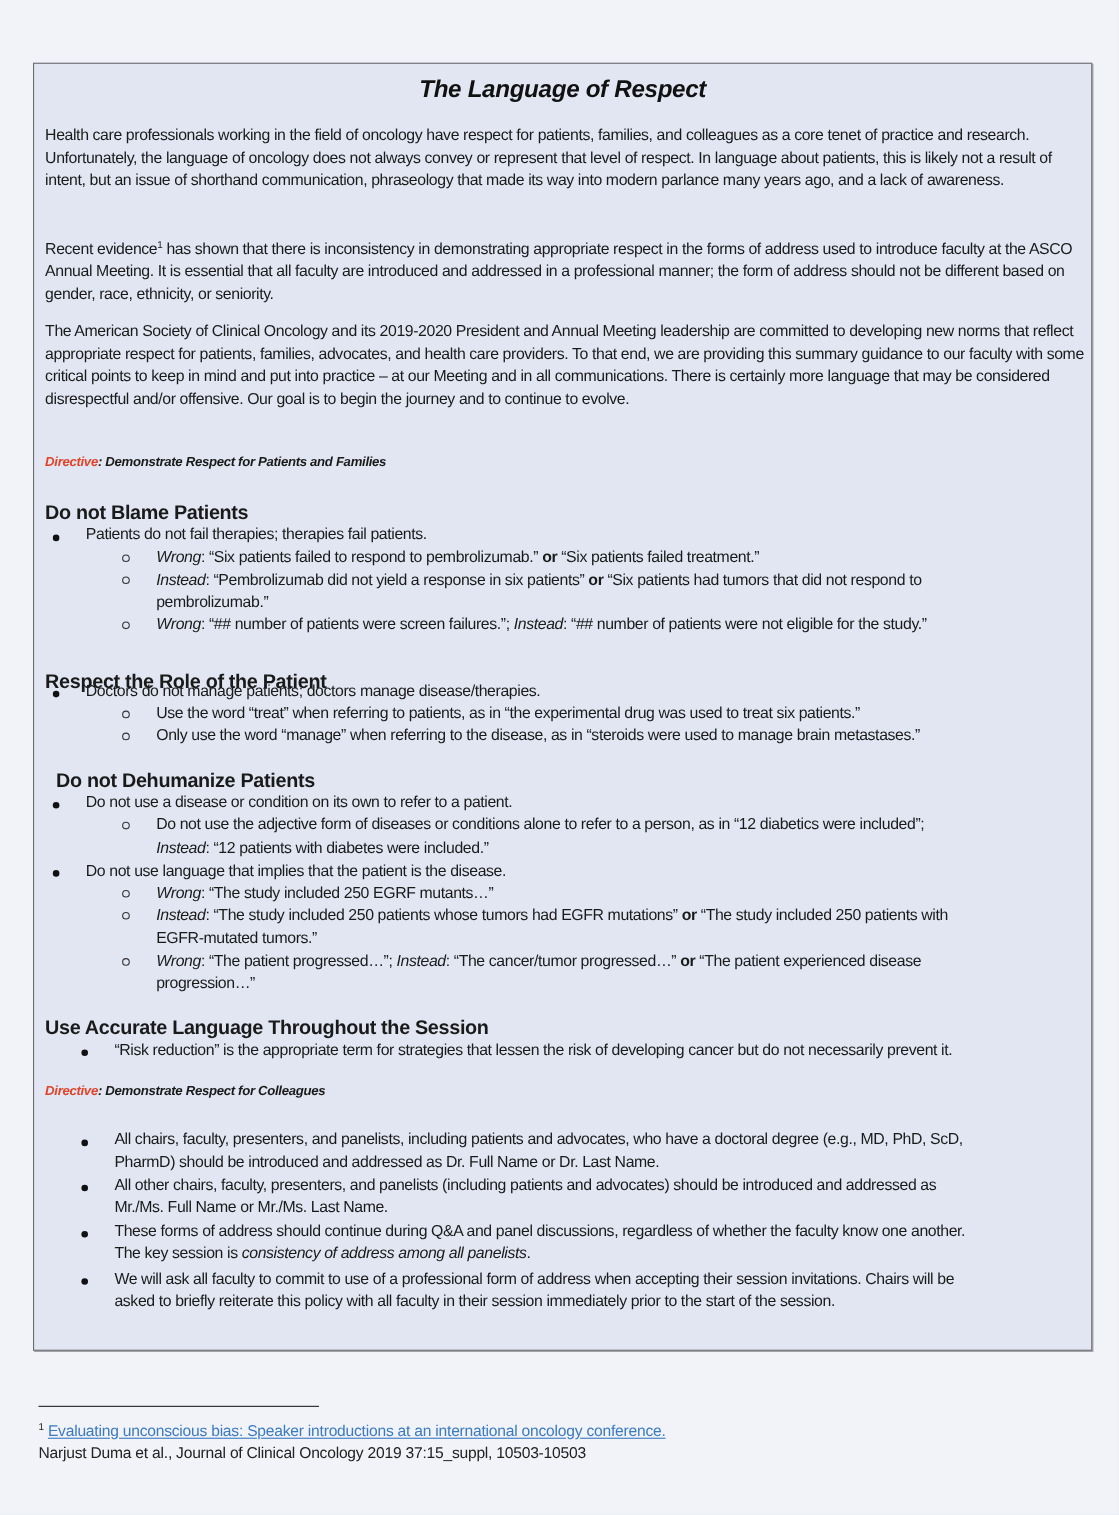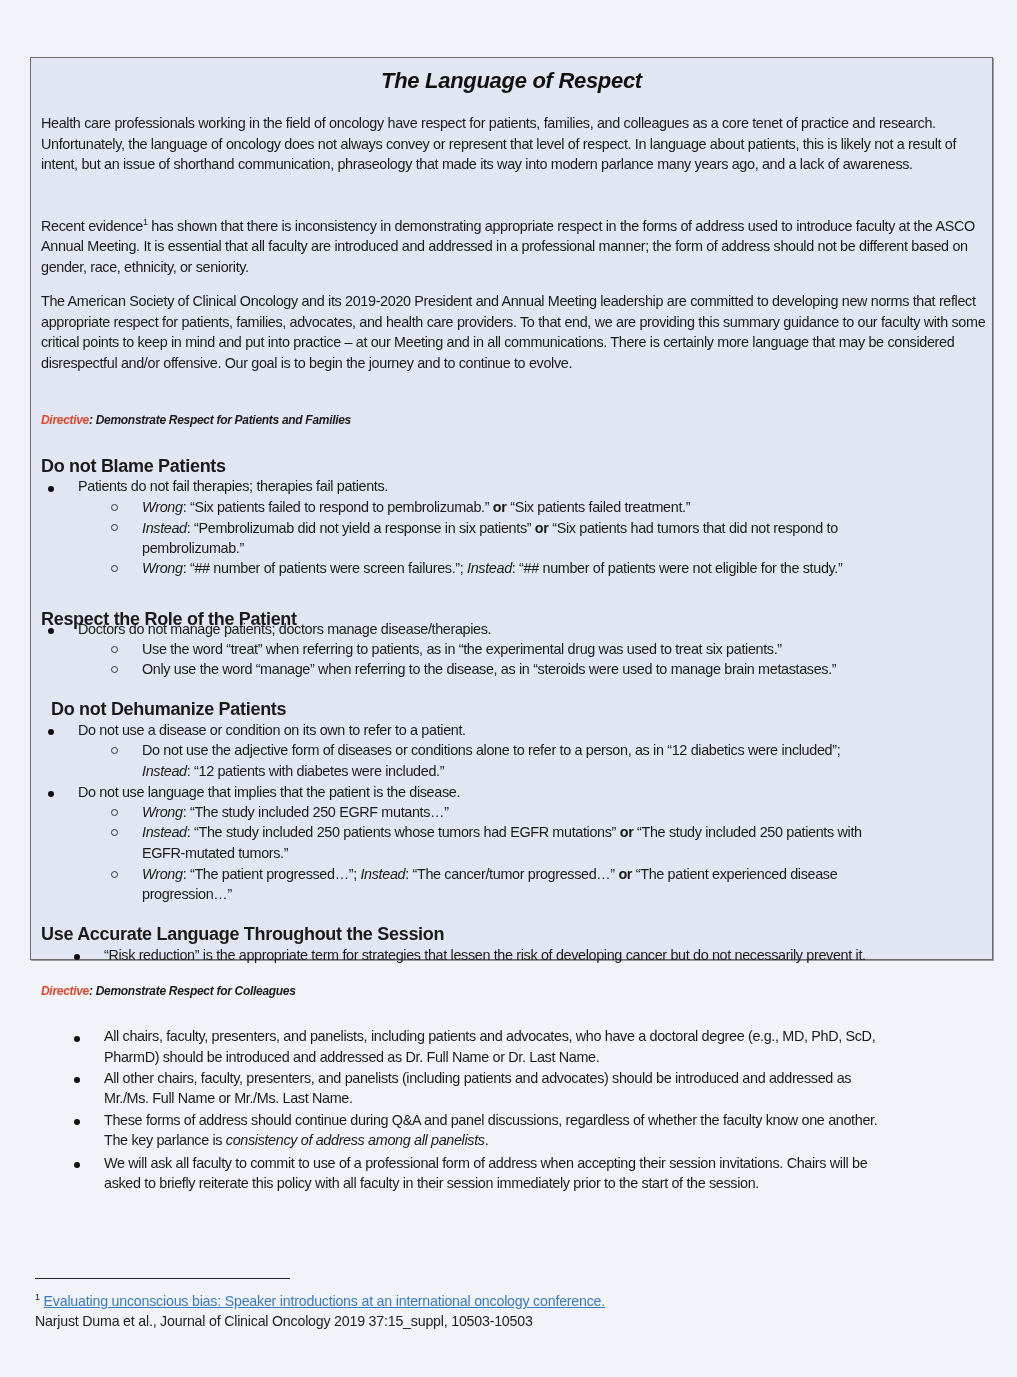--- a/index.html
+++ b/index.html
@@ -13,21 +13,21 @@
       position: relative;
       overflow: hidden;
       font-family: "Liberation Sans", sans-serif;
       color: #1a1a1a;
     }
     .box {
       position: absolute;
       left: 30px;
       top: 57px;
       width: 963px;
-      height: 903px;
+      height: 1171px;
       background: #e1e6f2;
       border: 1.5px solid #6b6b70;
       box-shadow: 1px 1px 0 #9a9aa0;
       box-sizing: border-box;
     }
     .title {
       position: absolute;
       left: 0;
       right: 0;
       top: 10px;
@@ -177,21 +177,21 @@
   <div class="bullet" style="left:43px;top:978px;"></div>
   <div class="line" style="left:73px;top:989px;">PharmD) should be introduced and addressed as Dr. Full Name or Dr. Last Name.</div>
   <div class="line" style="left:73px;top:968px;">All chairs, faculty, presenters, and panelists, including patients and advocates, who have a doctoral degree (e.g., MD, PhD, ScD,</div>
 
   <div class="bullet" style="left:43px;top:1019px;"></div>
   <div class="line" style="left:73px;top:1010px;">All other chairs, faculty, presenters, and panelists (including patients and advocates) should be introduced and addressed as</div>
   <div class="line" style="left:73px;top:1030px;">Mr./Ms. Full Name or Mr./Ms. Last Name.</div>
 
   <div class="bullet" style="left:43px;top:1061px;"></div>
   <div class="line" style="left:73px;top:1052px;">These forms of address should continue during Q&amp;A and panel discussions, regardless of whether the faculty know one another.</div>
-  <div class="line" style="left:73px;top:1072px;"><span>The key parlance is </span><em>consistency of address among all panelists</em><span>.</span></div>
+  <div class="line" style="left:73px;top:1072px;"><span>The key session is </span><em>consistency of address among all panelists</em><span>.</span></div>
 
   <div class="bullet" style="left:43px;top:1104px;"></div>
   <div class="line" style="left:73px;top:1095px;text-align:right;">We will ask all faculty to commit to use of a professional form of address when accepting their session invitations. Chairs will be</div>
   <div class="line" style="left:73px;top:1115px;">asked to briefly reiterate this policy with all faculty in their session immediately prior to the start of the session.</div>
 </div>
 
 <div class="footnote-rule"></div>
 <div class="fn1"><sup>1</sup> <a>Evaluating unconscious bias: Speaker introductions at an international oncology conference.</a></div>
 <div class="fn2">Narjust Duma et al., Journal of Clinical Oncology 2019 37:15_suppl, 10503-10503</div>
 

